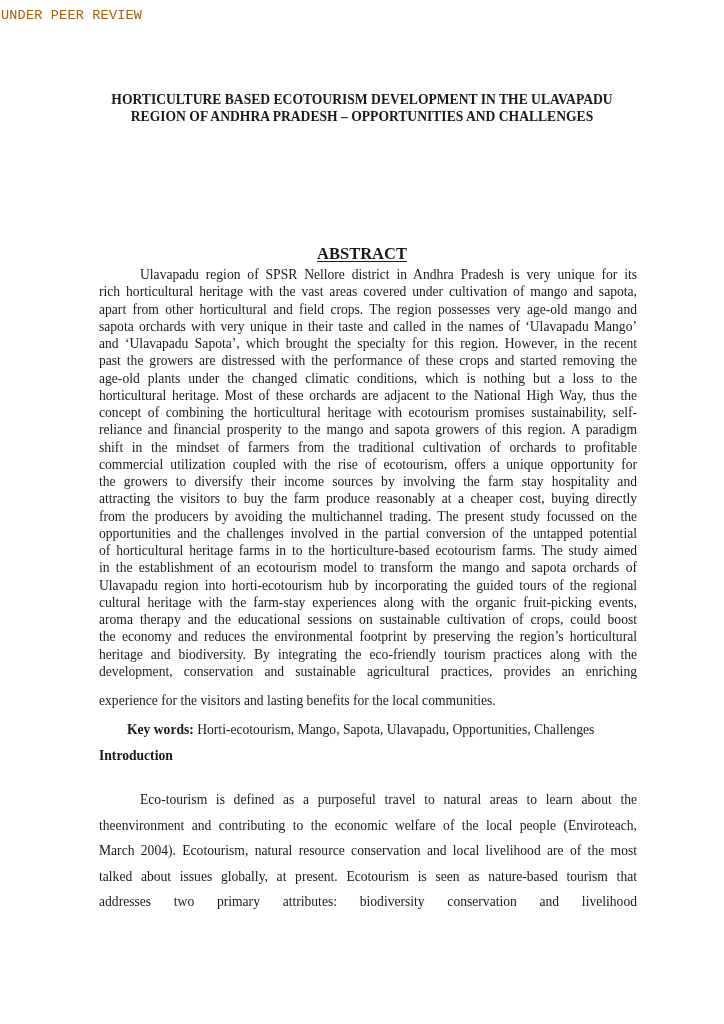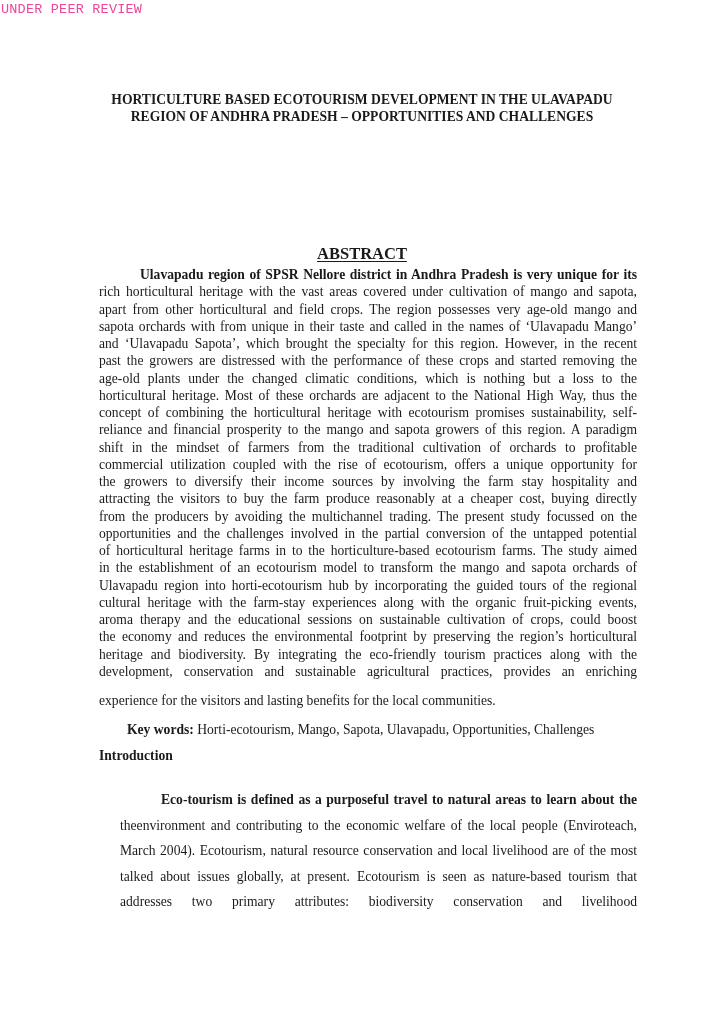--- a/index.html
+++ b/index.html
@@ -1,20 +1,20 @@
 <!DOCTYPE html>
 <html><head>
 <meta charset="utf-8">
 <style>
   html, body { margin: 0; padding: 0; background: #ffffff; }
   body { width: 724px; height: 1024px; position: relative; overflow: hidden; color: #1a1a1a; }
   .watermark {
-    position: absolute; left: 1px; top: 2px;
+    position: absolute; left: 1px; top: 8px;
     font-family: "Liberation Mono", "DejaVu Sans Mono", monospace;
-    font-size: 13.5px; color: #ec4899; letter-spacing: 0.2px; white-space: pre;
+    font-size: 13.5px; color: #a16207; letter-spacing: 0.2px; white-space: pre;
   }
   .title {
     position: absolute; left: 60px; width: 604px; top: 91px;
     font-family: "Liberation Serif", "DejaVu Serif", serif;
     font-weight: bold; font-size: 13.6px; line-height: 17px; text-align: center;
   }
   .title div { white-space: nowrap; }
   .abs-heading {
     position: absolute; left: 0; width: 724px; top: 244px;
     font-family: "Liberation Serif", "DejaVu Serif", serif;
@@ -25,56 +25,56 @@
     position: absolute; left: 99px; width: 538px;
     font-family: "Liberation Serif", "DejaVu Serif", serif;
     font-size: 13.6px;
   }
   .line {
     display: block; white-space: nowrap; overflow: visible;
     text-align: justify; text-align-last: justify;
     height: 17.3px; line-height: 17.3px;
   }
   .line.last { text-align-last: left; margin-top: 12px; }
-  .line.indent { padding-left: 41px; font-weight: bold; }
+  .line.indent { padding-left: 41px; }
   #abstract { top: 266px; }
   #abstract .line { height: 17.25px; line-height: 17.25px; }
   .keywords {
     position: absolute; left: 99px; top: 722px;
     font-family: "Liberation Serif", "DejaVu Serif", serif;
     font-size: 13.6px; white-space: nowrap;
   }
   .keywords b { font-weight: bold; margin-left: 28px; }
   .intro-heading {
     position: absolute; left: 99px; top: 748px;
     font-family: "Liberation Serif", "DejaVu Serif", serif;
     font-size: 13.6px; font-weight: bold;
   }
   #intro { top: 787px; }
-  #intro .line { height: 25.6px; line-height: 25.6px; margin-left: 21px; }
+  #intro .line { height: 25.6px; line-height: 25.6px; }
 </style>
 </head>
 <body>
 
 <div class="watermark">UNDER PEER REVIEW</div>
 
 <div class="title">
   <div>HORTICULTURE BASED ECOTOURISM DEVELOPMENT IN THE ULAVAPADU</div>
   <div>REGION OF ANDHRA PRADESH – OPPORTUNITIES AND CHALLENGES</div>
 </div>
 
 <div class="abs-heading">
   <span>ABSTRACT</span>
 </div>
 
 <div class="block" id="abstract">
   <span class="line indent">Ulavapadu region of SPSR Nellore district in Andhra Pradesh is very unique for its</span>
   <span class="line">rich horticultural heritage with the vast areas covered under cultivation of mango and sapota,</span>
   <span class="line">apart from other horticultural and field crops. The region possesses very age-old mango and</span>
-  <span class="line">sapota orchards with from unique in their taste and called in the names of ‘Ulavapadu Mango’</span>
+  <span class="line">sapota orchards with very unique in their taste and called in the names of ‘Ulavapadu Mango’</span>
   <span class="line">and ‘Ulavapadu Sapota’, which brought the specialty for this region. However, in the recent</span>
   <span class="line">past the growers are distressed with the performance of these crops and started removing the</span>
   <span class="line">age-old plants under the changed climatic conditions, which is nothing but a loss to the</span>
   <span class="line">horticultural heritage. Most of these orchards are adjacent to the National High Way, thus the</span>
   <span class="line">concept of combining the horticultural heritage with ecotourism promises sustainability, self-</span>
   <span class="line">reliance and financial prosperity to the mango and sapota growers of this region. A paradigm</span>
   <span class="line">shift in the mindset of farmers from the traditional cultivation of orchards to profitable</span>
   <span class="line">commercial utilization coupled with the rise of ecotourism, offers a unique opportunity for</span>
   <span class="line">the growers to diversify their income sources by involving the farm stay hospitality and</span>
   <span class="line">attracting the visitors to buy the farm produce reasonably at a cheaper cost, buying directly</span>

